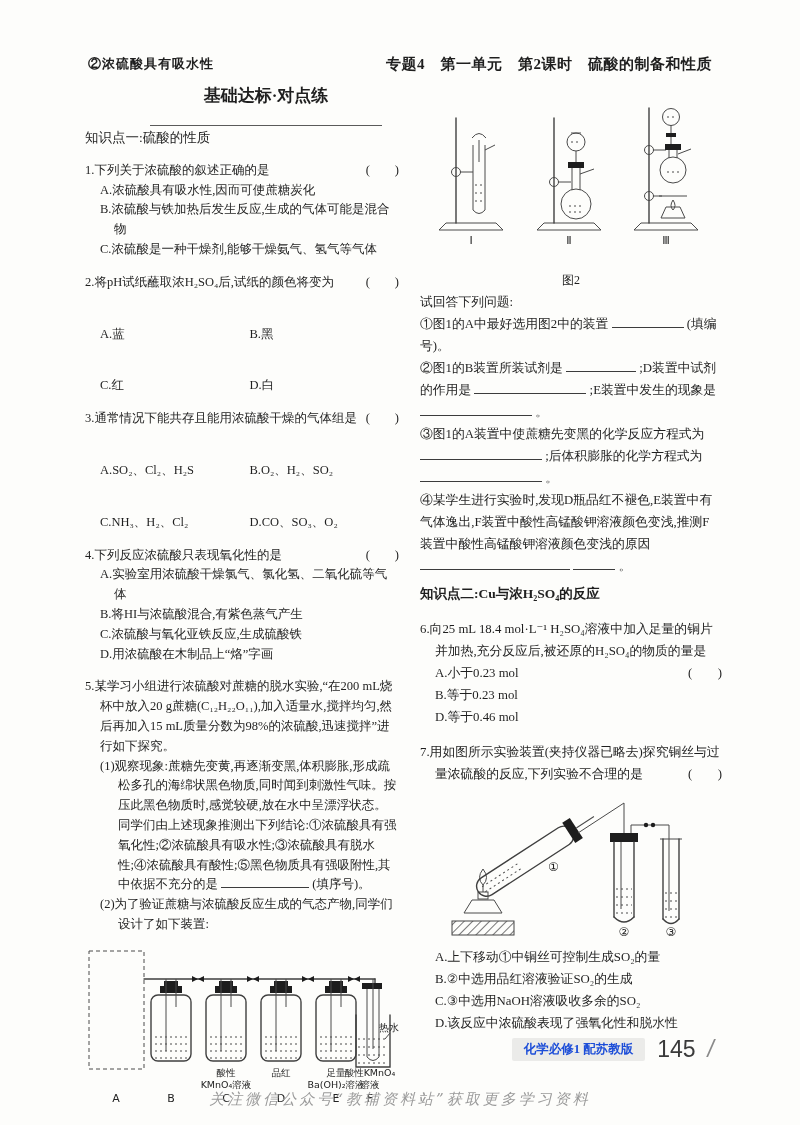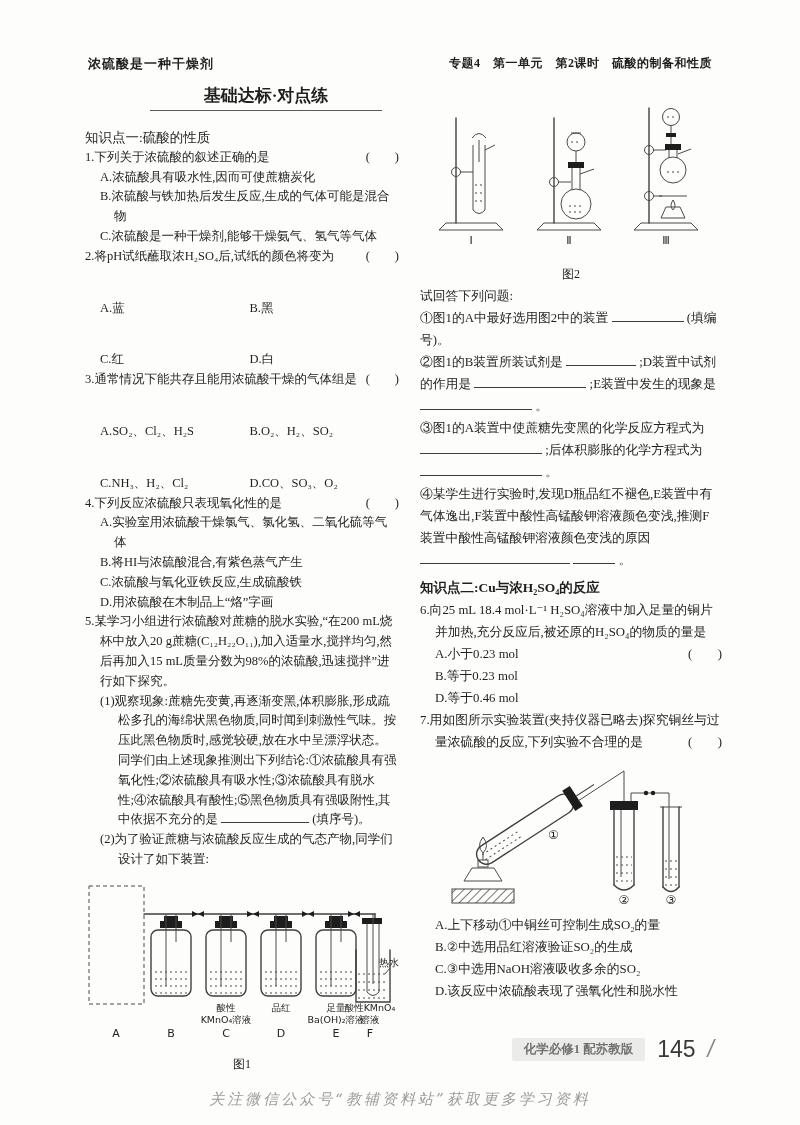--- a/index.html
+++ b/index.html
@@ -4,64 +4,64 @@
 <style>
   * { box-sizing: border-box; }
   html,body { margin:0; padding:0; background:#ffffff; }
   .page {
     position: relative; width: 800px; height: 1125px; margin: 0 auto;
     background: #fdfdfb; color: #1f1f1f; overflow: hidden;
     font-family: "Liberation Serif", "DejaVu Serif", serif;
   }
   
   .hdr-left  { position:absolute; left:88px;  top:55px; font-size:13px; font-weight:700; letter-spacing:1px; }
-  .hdr-right { position:absolute; right:88px; top:55px; font-size:12px; font-weight:700; letter-spacing:0.5px;margin-left:48px; }
+  .hdr-right { position:absolute; right:88px; top:55px; font-size:15px; font-weight:700; letter-spacing:0.5px;margin-left:48px; }
   .sec-title {
     position:absolute; left:150px; top:84px; width:232px; text-align:center;
-    font-size:17px; font-weight:700; padding-bottom:3px; border-bottom:1.5px solid #5a5a5a;
+    font-size:17px; font-weight:700; padding-bottom:18px; border-bottom:1.5px solid #5a5a5a;
   }
   
   .col-left  { position:absolute; left:85px;  top:128px; width:314px; font-size:12.5px; line-height:19.8px; }
   .col-right { position:absolute; left:420px; top:100px; width:302px; font-size:12.8px; line-height:22px; }
   p { margin:0; }
   .kp { font-weight:400; font-size:13.5px; }
   .kp2 { font-weight:700; font-size:13.5px; margin-top:6px; }
-  .stem { padding-left:15px; text-indent:-15px; }
+  .stem { padding-left:15px; text-indent:-15px;margin-top:13px; }
   .bracket { float:right; }
   .opt { padding-left:29px; text-indent:-14px; }
   .optgrid { display:grid; grid-template-columns:1fr 1fr; padding-left:15px; }
   .optgrid span { display:block;margin-top:32px; }
   .sub { padding-left:33px; text-indent:-18px; }
   .sub2 { padding-left:33px; }
   .blank { display:inline-block; border-bottom:1px solid #3c3c3c; height:12px; vertical-align:baseline; }
   .fig { text-align:center; margin-top:4px; }
-  .figcap { text-align:center; font-size:12px; margin-top:8px; }
+  .figcap { text-align:center; font-size:12px; margin-top:14px; }
   svg { overflow:visible; }
   svg text { font-family:"DejaVu Sans","Liberation Sans",sans-serif; fill:#222; }
   .ln   { stroke:#3f3f3f; stroke-width:1.4; fill:none; stroke-linecap:round; }
   .thin { stroke:#4a4a4a; stroke-width:1;   fill:none; }
   .dots { stroke:#4a4a4a; stroke-width:1;   fill:none; stroke-dasharray:2 3; }
   .blk  { fill:#1d1d1d; stroke:none; }
   
   .footer { position:absolute; right:86px; top:1036px; display:flex; align-items:center; gap:12px; }
-  .badge  { background:#ebebe9; color:#737373; font-weight:700; font-size:12.5px; padding:3px 12px; border-radius:2px;margin-left:24px; }
+  .badge  { background:#ebebe9; color:#1d4ed8; font-weight:700; font-size:12.5px; padding:3px 12px; border-radius:2px;margin-left:24px; }
   .pagenum { font-family:"Liberation Sans","DejaVu Sans",sans-serif; font-size:23px; color:#3a3a3a; }
   .pageslash { font-family:"Liberation Sans","DejaVu Sans",sans-serif; font-size:23px; color:#8a8a8a; font-style:italic; }
   .watermark {
     position:absolute; left:0; right:0; top:1090px; text-align:center;
     color:#9b9b9b; font-size:15px; font-style:italic; letter-spacing:3px;
     font-family:"DejaVu Serif","Liberation Serif",serif;
   }
 </style>
 </head>
 <body>
 
 <div class="page">
 
-  <div class="hdr-left">浓硫酸是一种干燥剂</div>
+  <div class="hdr-left">②浓硫酸具有吸水性</div>
   <div class="hdr-right">专题4　第一单元　第2课时　硫酸的制备和性质</div>
   <div class="sec-title">基础达标·对点练</div>
 
   <div class="col-left">
     <p class="kp">知识点一:硫酸的性质</p>
 
     <div>
       <p class="stem">
         <span>1.下列关于浓硫酸的叙述正确的是</span>
         <span class="bracket">(　　)</span>

